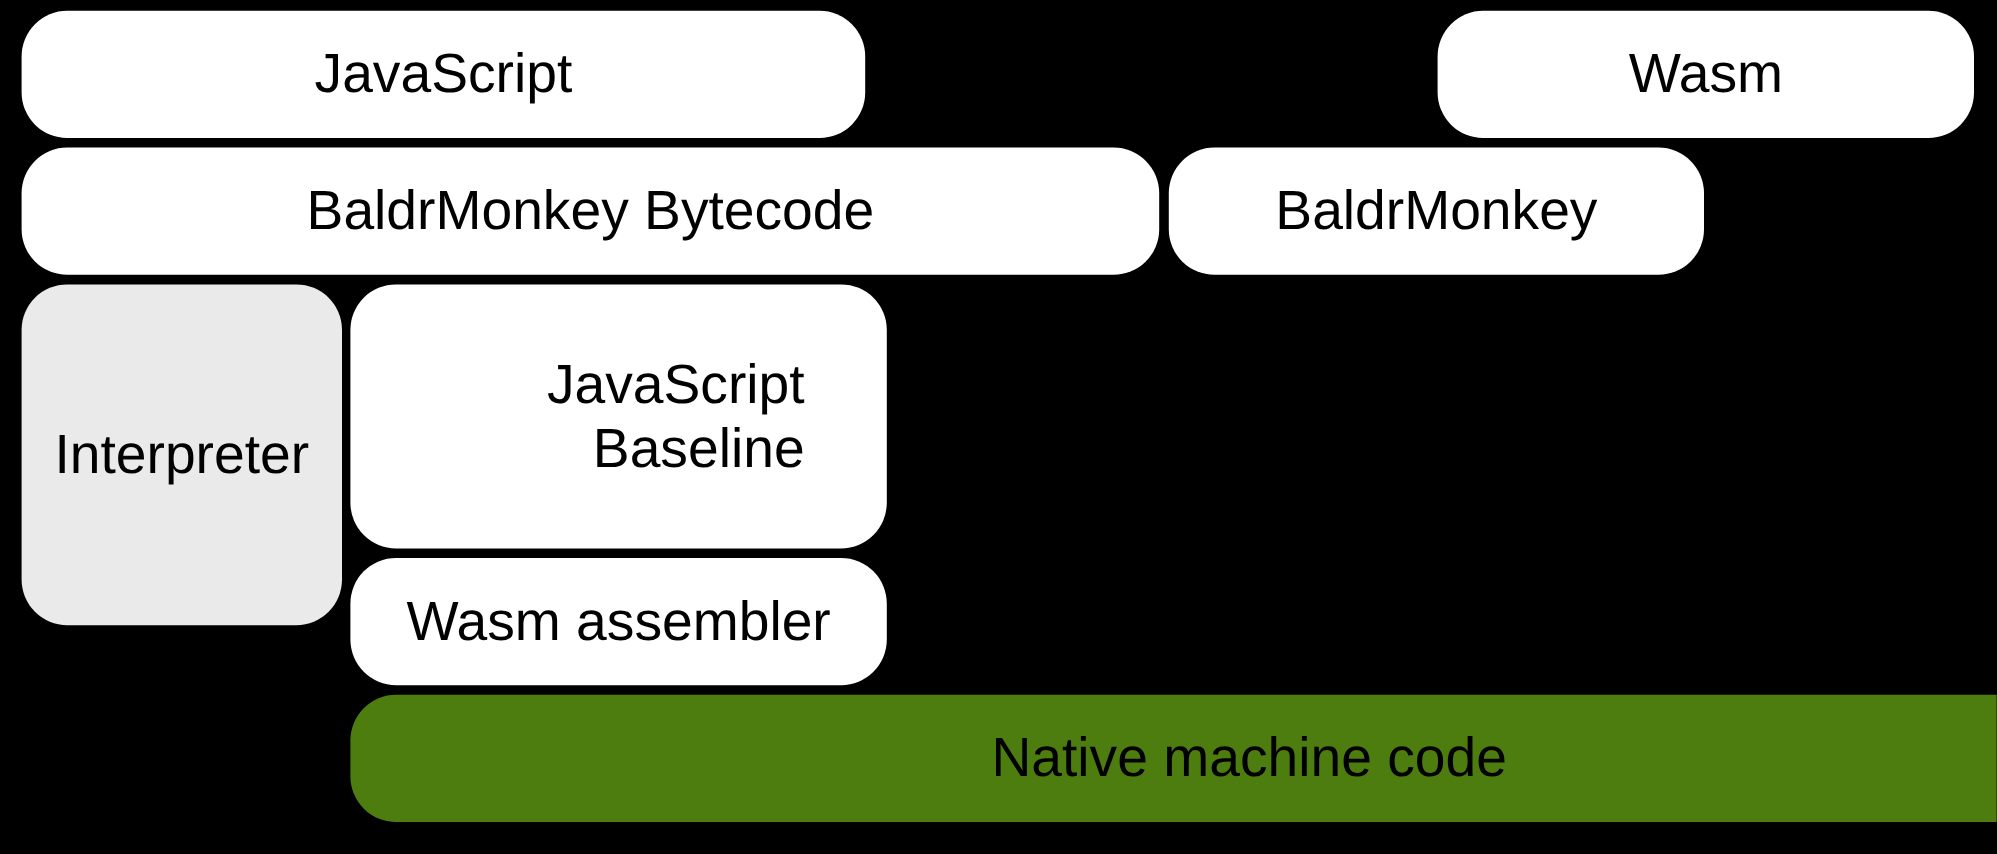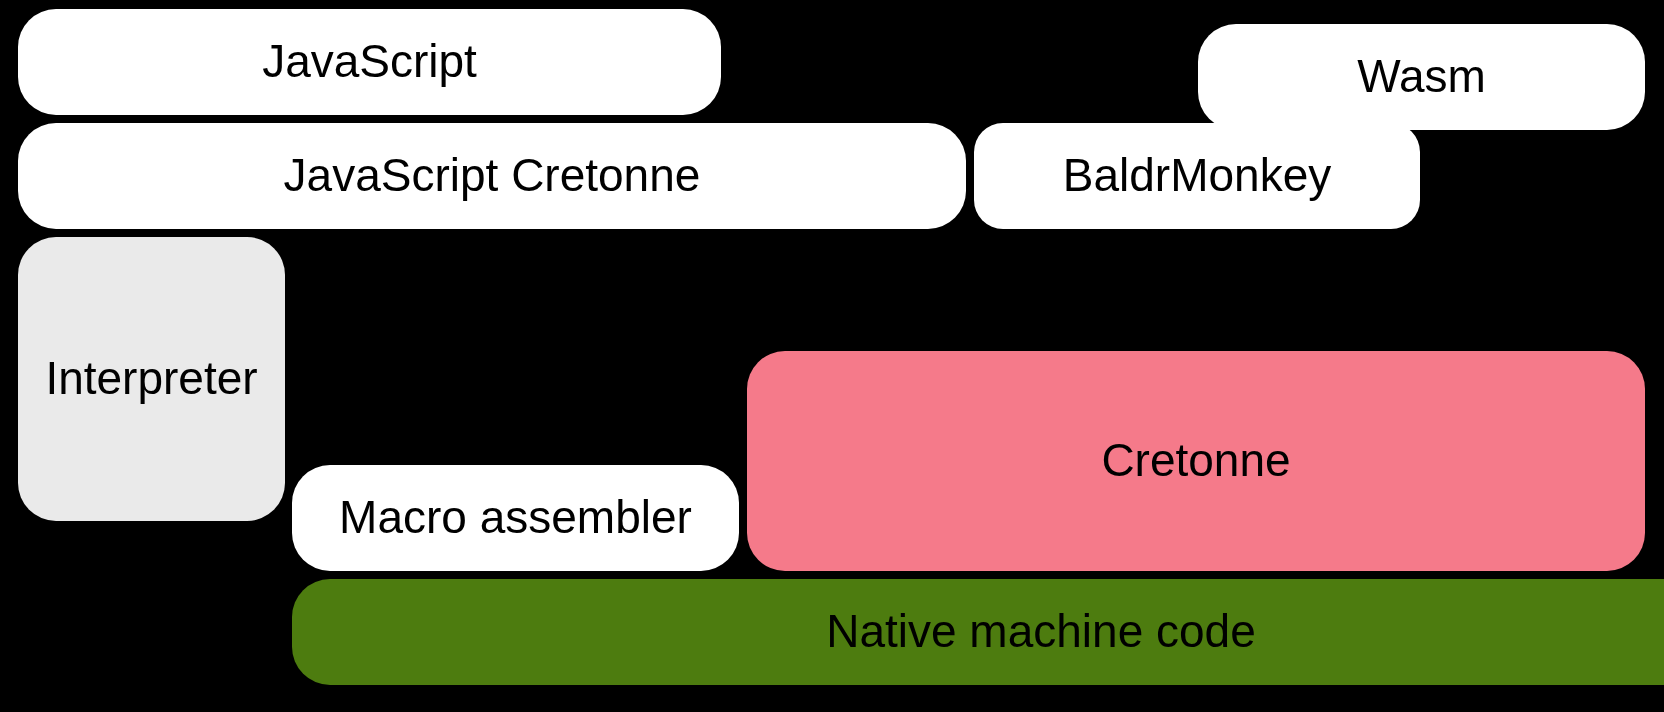--- a/index.html
+++ b/index.html
@@ -35,34 +35,34 @@
     max-width: 310px;
   }
 </style>
 </head>
 <body>
 
 <div id="canvas" style="background: rgb(0, 0, 0);">
   <div class="box" style="left: 18px; top: 9px; width: 703px; height: 106px; background: rgb(255, 255, 255);">
       <span class="label">JavaScript</span>
     </div>
-  <div class="box" style="left: 1198px; top: 24px; width: 447px; height: 106px; background: rgb(255, 255, 255);">
+  <div class="box" style="left: 1198px; top: 9px; width: 447px; height: 106px; background: rgb(255, 255, 255);">
       <span class="label">Wasm</span>
     </div>
   <div class="box" style="left: 18px; top: 123px; width: 948px; height: 106px; background: rgb(255, 255, 255);">
-      <span class="label">JavaScript Cretonne</span>
+      <span class="label">BaldrMonkey Bytecode</span>
     </div>
-  <div class="box" style="left: 974px; top: 123px; width: 446px; height: 106px; background: rgb(255, 255, 255); border-radius: 29px;">
+  <div class="box" style="left: 974px; top: 123px; width: 446px; height: 106px; background: rgb(255, 255, 255);">
       <span class="label">BaldrMonkey</span>
     </div>
   <div class="box" style="left: 18px; top: 237px; width: 267px; height: 284px; background: rgb(234, 234, 234);">
       <span class="label">Interpreter</span>
     </div>
-  <div class="box" style="left: 747px; top: 351px; width: 898px; height: 220px; background: rgb(245, 122, 138);">
-      <span class="label">Cretonne</span>
+  <div class="box wrap-narrow" style="left: 292px; top: 237px; width: 447px; height: 220px; background: rgb(255, 255, 255);">
+      <span class="label">JavaScript Baseline</span>
     </div>
   <div class="box" style="left: 292px; top: 465px; width: 447px; height: 106px; background: rgb(255, 255, 255);">
-      <span class="label">Macro assembler</span>
+      <span class="label">Wasm assembler</span>
     </div>
   <div class="box" style="left: 292px; top: 579px; width: 1498px; height: 106px; background: #4d7c0f;">
       <span class="label">Native machine code</span>
     </div>
 </div>
 
 </body></html>

